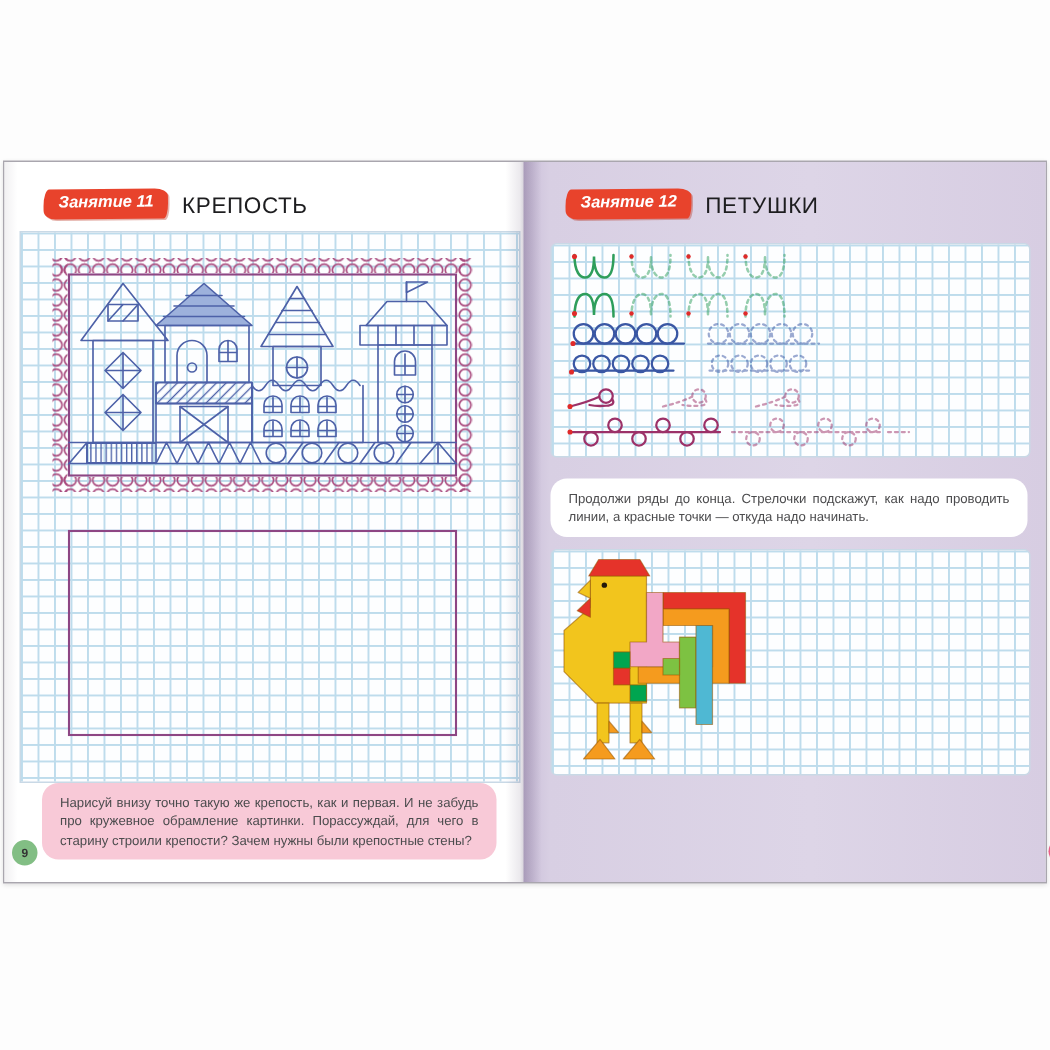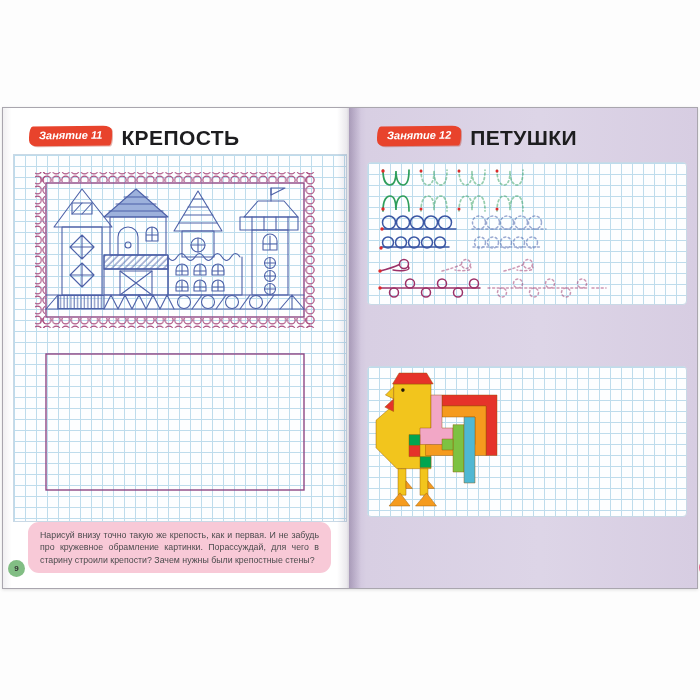--- a/index.html
+++ b/index.html
@@ -7,26 +7,26 @@
          font-family:"Liberation Sans","DejaVu Sans",sans-serif;}
   
   #book{position:absolute;left:2px;top:107px;width:694px;height:480px;
         border:1px solid #a9a6ae;background:#fff;box-shadow:0 1px 3px rgba(0,0,0,.12);}
   .page{position:absolute;top:0;height:480px;}
   #page-left{left:0;width:346px;background:linear-gradient(90deg,#f1f0f2 0,#ffffff 2.5%,#ffffff 100%);}
   #page-right{left:346px;width:348px;background:linear-gradient(90deg,#c9bdd8 0,#d8cfe3 5%,#ddd5e7 55%,#d7cde2 100%);}
   #spine{position:absolute;left:334px;top:0;width:24px;height:100%;pointer-events:none;
          background:linear-gradient(90deg,rgba(60,40,80,0) 0,rgba(60,40,80,.10) 40%,rgba(60,40,80,.22) 52%,rgba(60,40,80,0) 100%);}
   
-  .hdr{position:absolute;display:flex;align-items:flex-start;gap:9px;}
+  .hdr{position:absolute;display:flex;align-items:flex-end;gap:9px;}
   .badge{display:inline-block;background:var(--badge_red);color:#fff;
          font-size:11px;font-weight:bold;font-style:italic;line-height:1;
          padding:4px 10px 5px;border-radius:4px 9px 3px 8px / 11px 5px 10px 6px;
          transform:rotate(-.6deg);box-shadow:1px 1px 0 rgba(180,40,20,.35);}
-  .ttl{font-size:21px;font-weight:bold;color:var(--title_black);letter-spacing:.4px;}
+  .ttl{font-size:15px;font-weight:normal;color:var(--title_black);letter-spacing:.4px;}
   
   .gridpanel{position:absolute;background-color:var(--panel_bg);
      background-image:linear-gradient(var(--grid_line) 1px,transparent 1px),
                       linear-gradient(90deg,var(--grid_line) 1px,transparent 1px);
      background-size:11px 11px;border:1px solid #c9d9e6;}
   .rounded{border-radius:4px;}
   .gridpanel svg{position:absolute;left:0;top:0;}
   
   .tbox{position:absolute;border-radius:11px;color:var(--text_gray);
         font-size:8.8px;line-height:1.42;text-align:justify;padding:7px 12px;box-sizing:border-box;}
@@ -298,20 +298,23 @@
                 <circle cx="78" cy="14.5" r="4.5"></circle>
                 <circle cx="30" cy="5.5" r="4.5"></circle>
                 <circle cx="62" cy="5.5" r="4.5"></circle>
                 <circle cx="94" cy="5.5" r="4.5"></circle>
             <path d="M104,10 h14"></path>
           </g>
         </g>
       </svg>
     </div>
 
+    <div class="tbox whitebox" style="left:18px;top:211px;width:318px;">
+      <p>Продолжи ряды до конца. Стрелочки подскажут, как надо проводить линии, а красные точки — откуда надо начинать.</p>
+    </div>
 
     <div class="gridpanel rounded" style="left:18px;top:258px;width:318px;height:149px;">
       <svg width="318" height="149" viewBox="0 0 318 149">
         <g transform="translate(8,6)">
 
           <polygon class="f-ry ro" points="17.6,11 55,11 55,95.7 20.9,95.7 0,74.8 0,47.3 17.6,31.9"></polygon>
 
           <polygon class="f-rr ro" points="66,22 121,22 121,82.5 110,82.5 110,33 66,33"></polygon>
           <polygon class="f-ro ro" points="66,33 110,33 110,82.5 49.5,82.5 49.5,71.5 99,71.5 99,44 66,44"></polygon>
           <polygon class="f-rp ro" points="55,22 66,22 66,55 77,55 77,71.5 44,71.5 44,55 55,55"></polygon>

